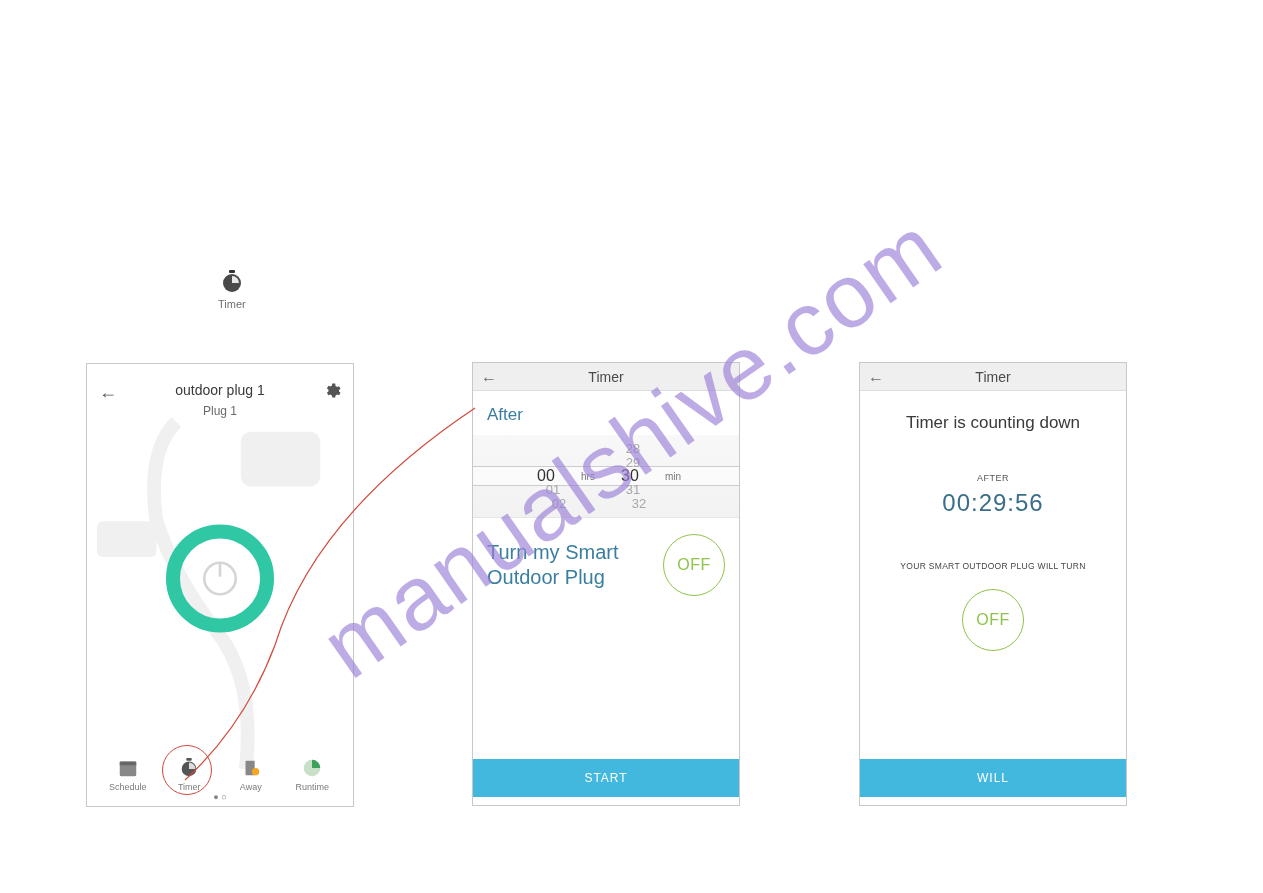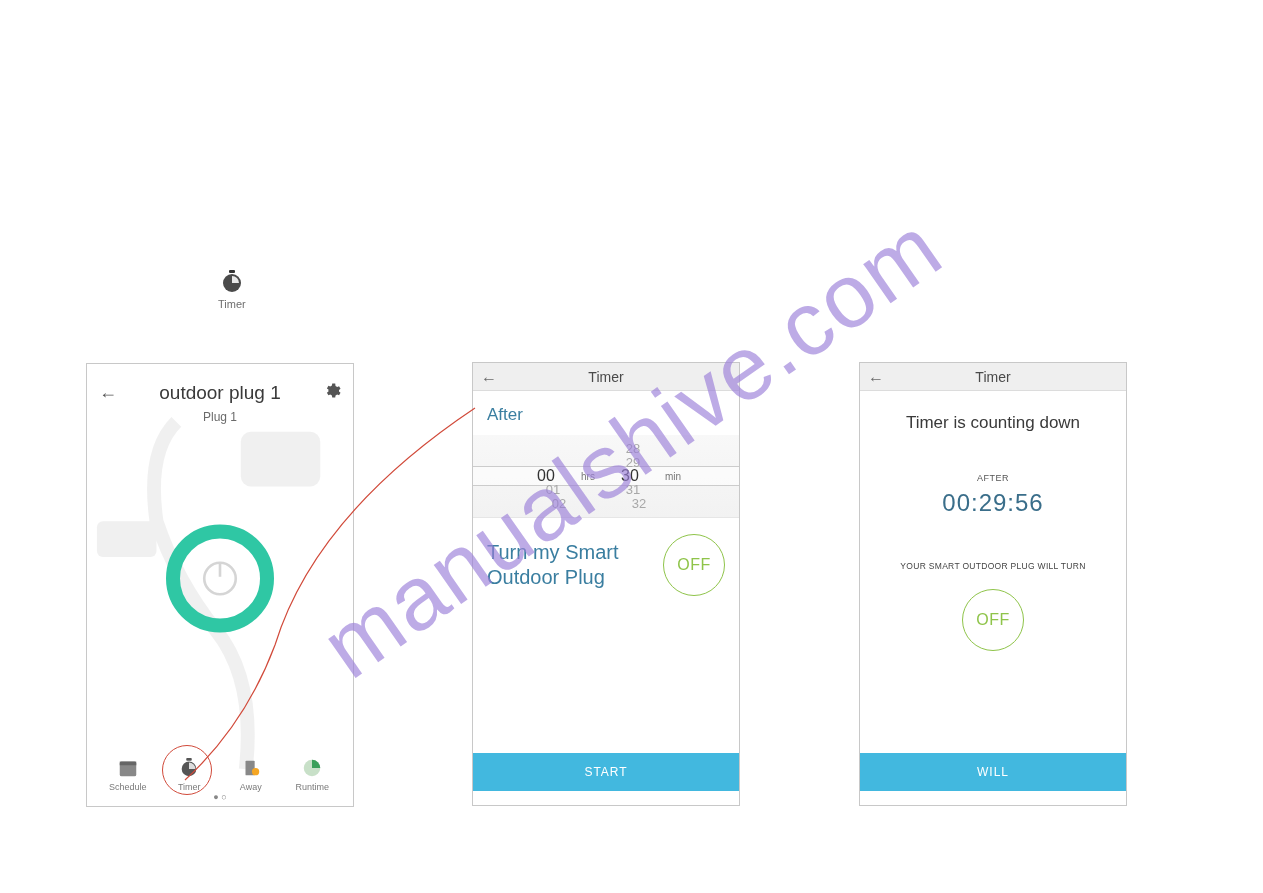--- a/index.html
+++ b/index.html
@@ -72,21 +72,21 @@
     padding-top: 18px;
     text-align: center;
     position: relative;
   }
   .s1-top .back1 {
     position: absolute; left: 12px; top: 18px; font-size: 18px; color: #555;
   }
   .s1-top .gear1 {
     position: absolute; right: 12px; top: 18px;
   }
-  .s1-title { font-size: 19px; color: #3a3a3a; font-weight: 300; }
+  .s1-title { font-size: 14px; color: #3a3a3a; font-weight: 300; }
   .s1-sub { font-size: 12px; color: #6a6a6a; margin-top: 6px; }
   .s1-bg {
     position: absolute; left:0; right:0; top:48px; bottom:0;
     opacity: 0.12;
     pointer-events:none;
   }
   .power-ring {
     position: absolute;
     left: 50%;
     top: 50%;
@@ -156,21 +156,21 @@
     padding: 16px 14px;
     display:flex;align-items:center;justify-content:space-between;
   }
   .s2-action-text { font-size:20px; color:#3a7ea0; font-weight:300; line-height:1.25; }
   .off-ring {
     width:62px;height:62px;border-radius:50%;border:1.5px solid #8fc44a;
     display:flex;align-items:center;justify-content:center;
     font-size:16px;color:#8fc44a;letter-spacing:0.5px;
   }
   .action-bar {
-    position:absolute;left:0;right:0;bottom:14px;height:38px;
+    position:absolute;left:0;right:0;bottom:8px;height:38px;
     background:#42b8df;color:#fff;display:flex;align-items:center;justify-content:center;
     font-size:12px;letter-spacing:1px;
   }
   
   .s3-content { text-align:center; padding-top: 22px; }
   .s3-heading { font-size:17px; color:#3a3a3a; font-weight:300; }
   .s3-after-lbl { font-size:9px; color:#555; letter-spacing:0.5px; margin-top:40px; }
   .s3-time { font-size:24px; color:#3a6e8a; font-weight:300; margin-top:6px; letter-spacing:1px; }
   .s3-caption { font-size:8.5px; color:#444; letter-spacing:0.3px; margin-top:44px; }
   .s3-off { margin: 18px auto 0; }

